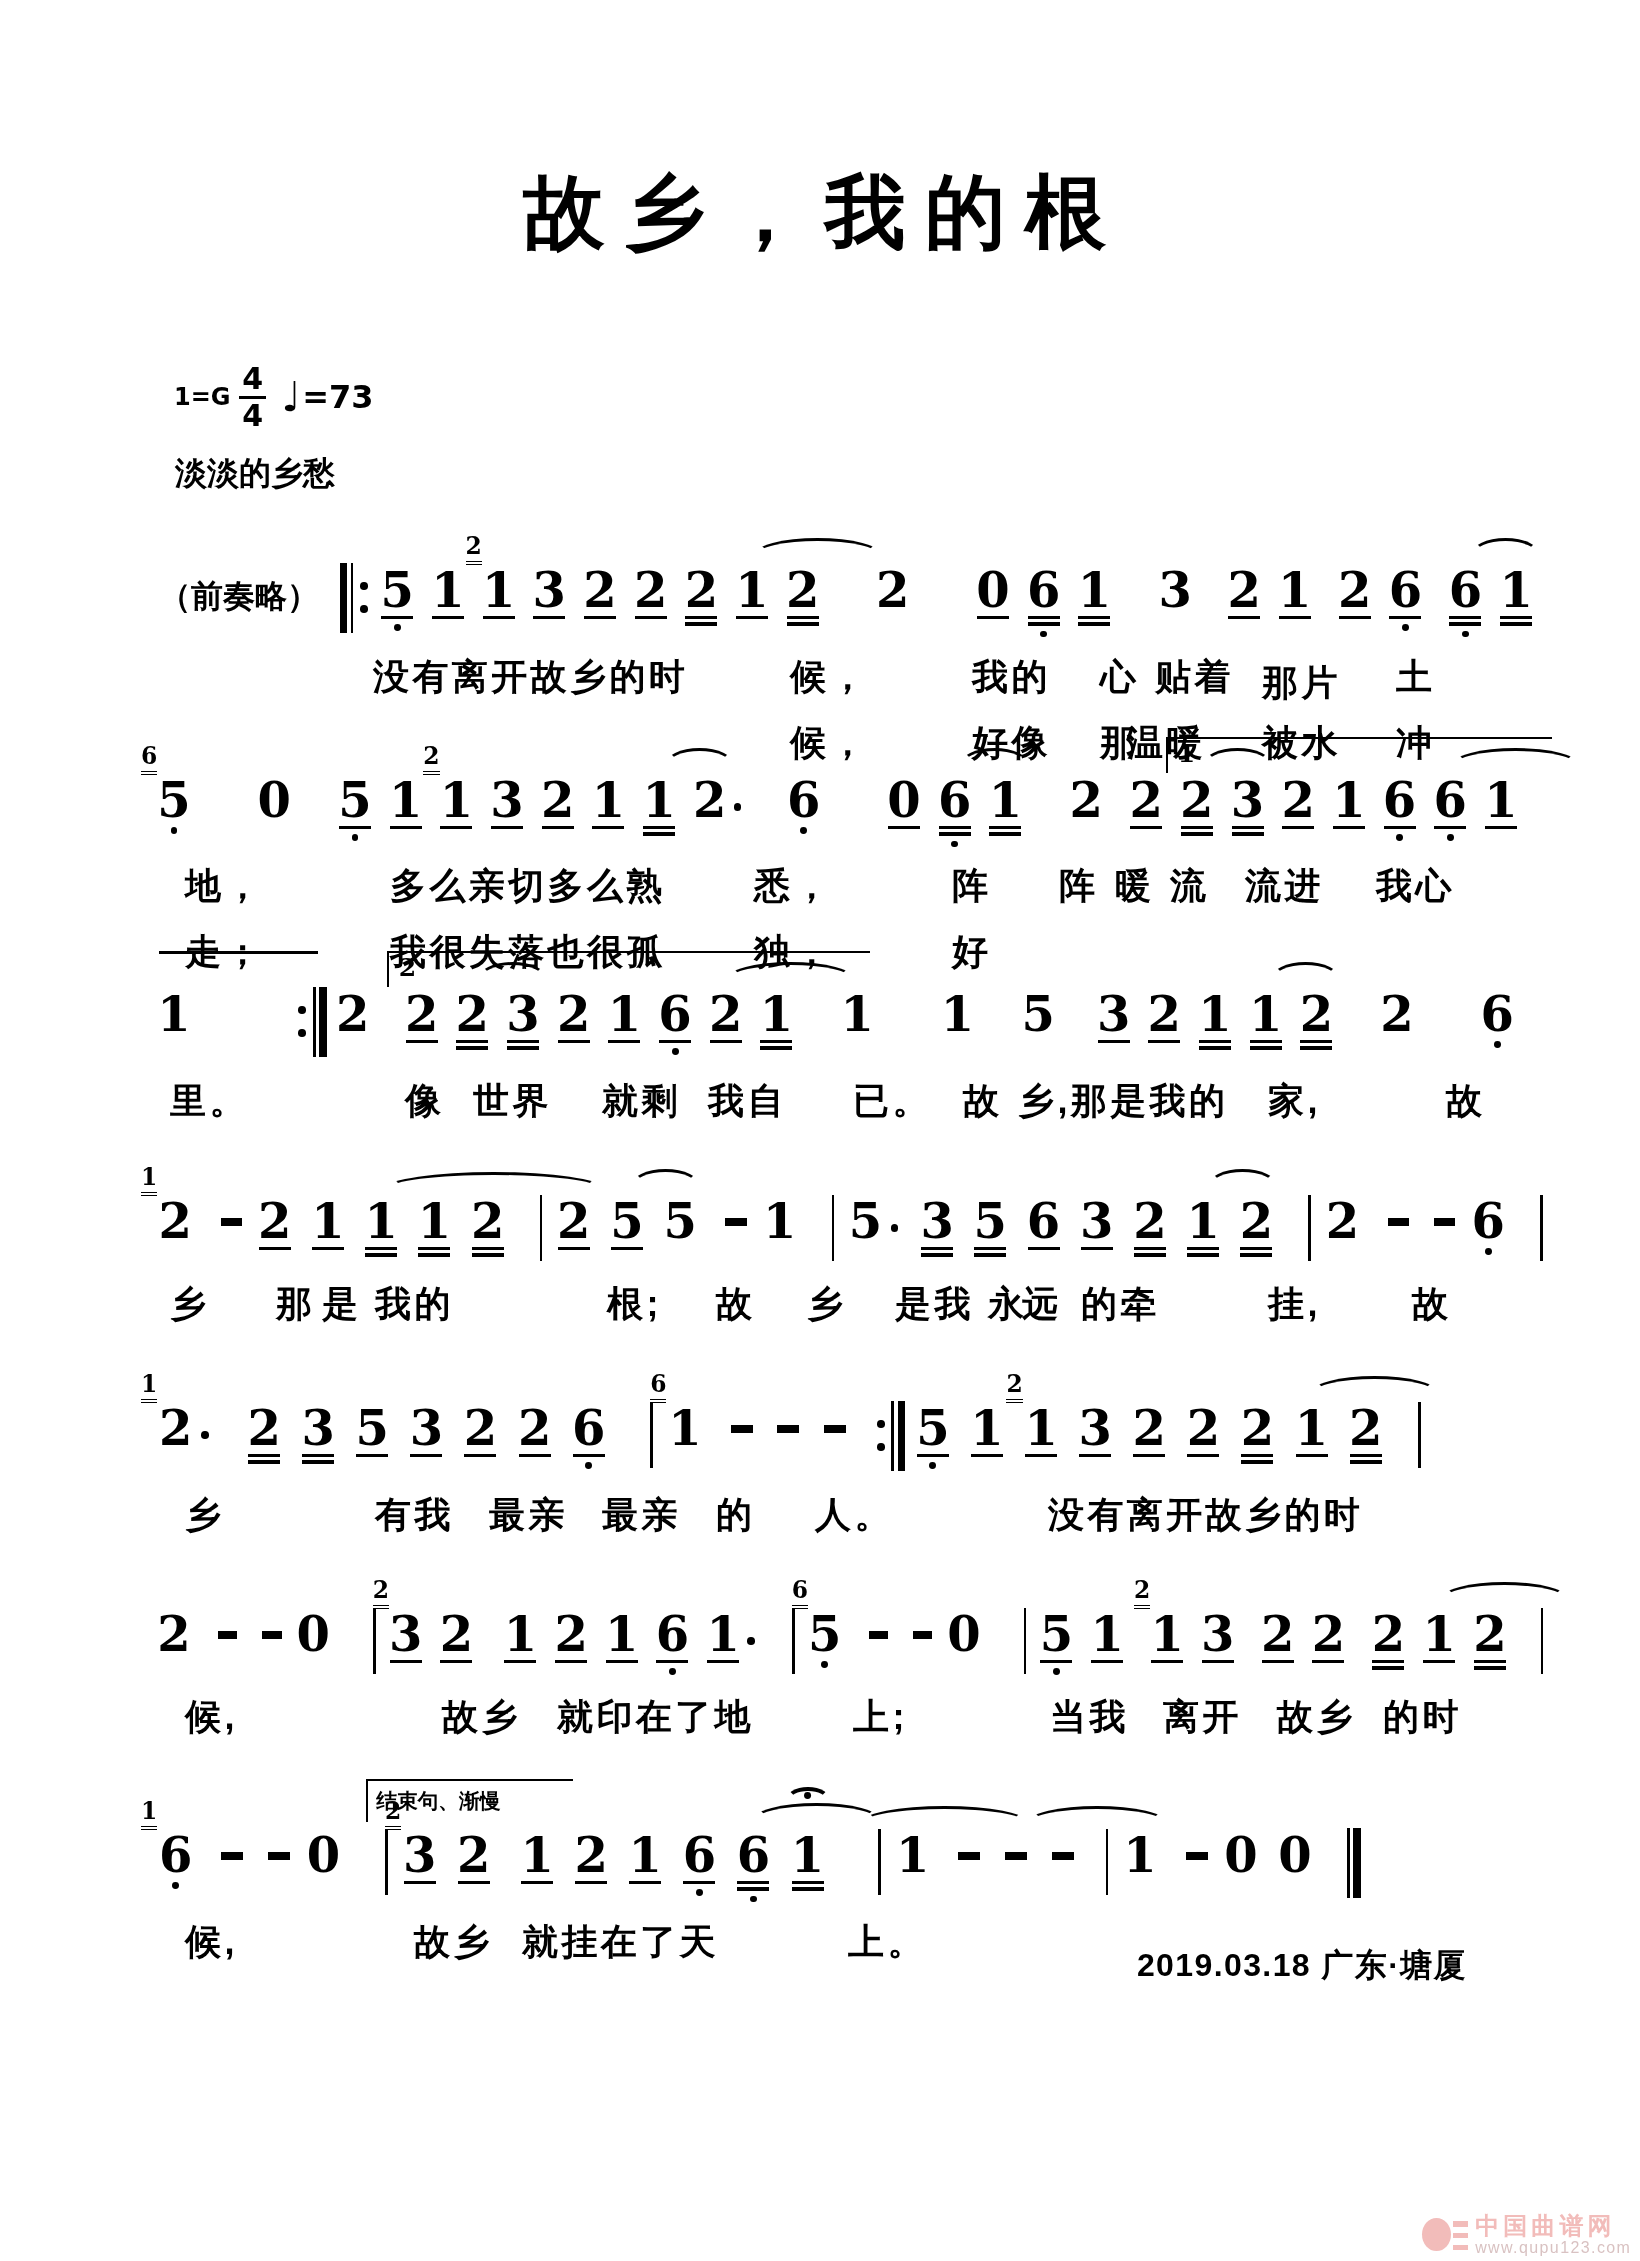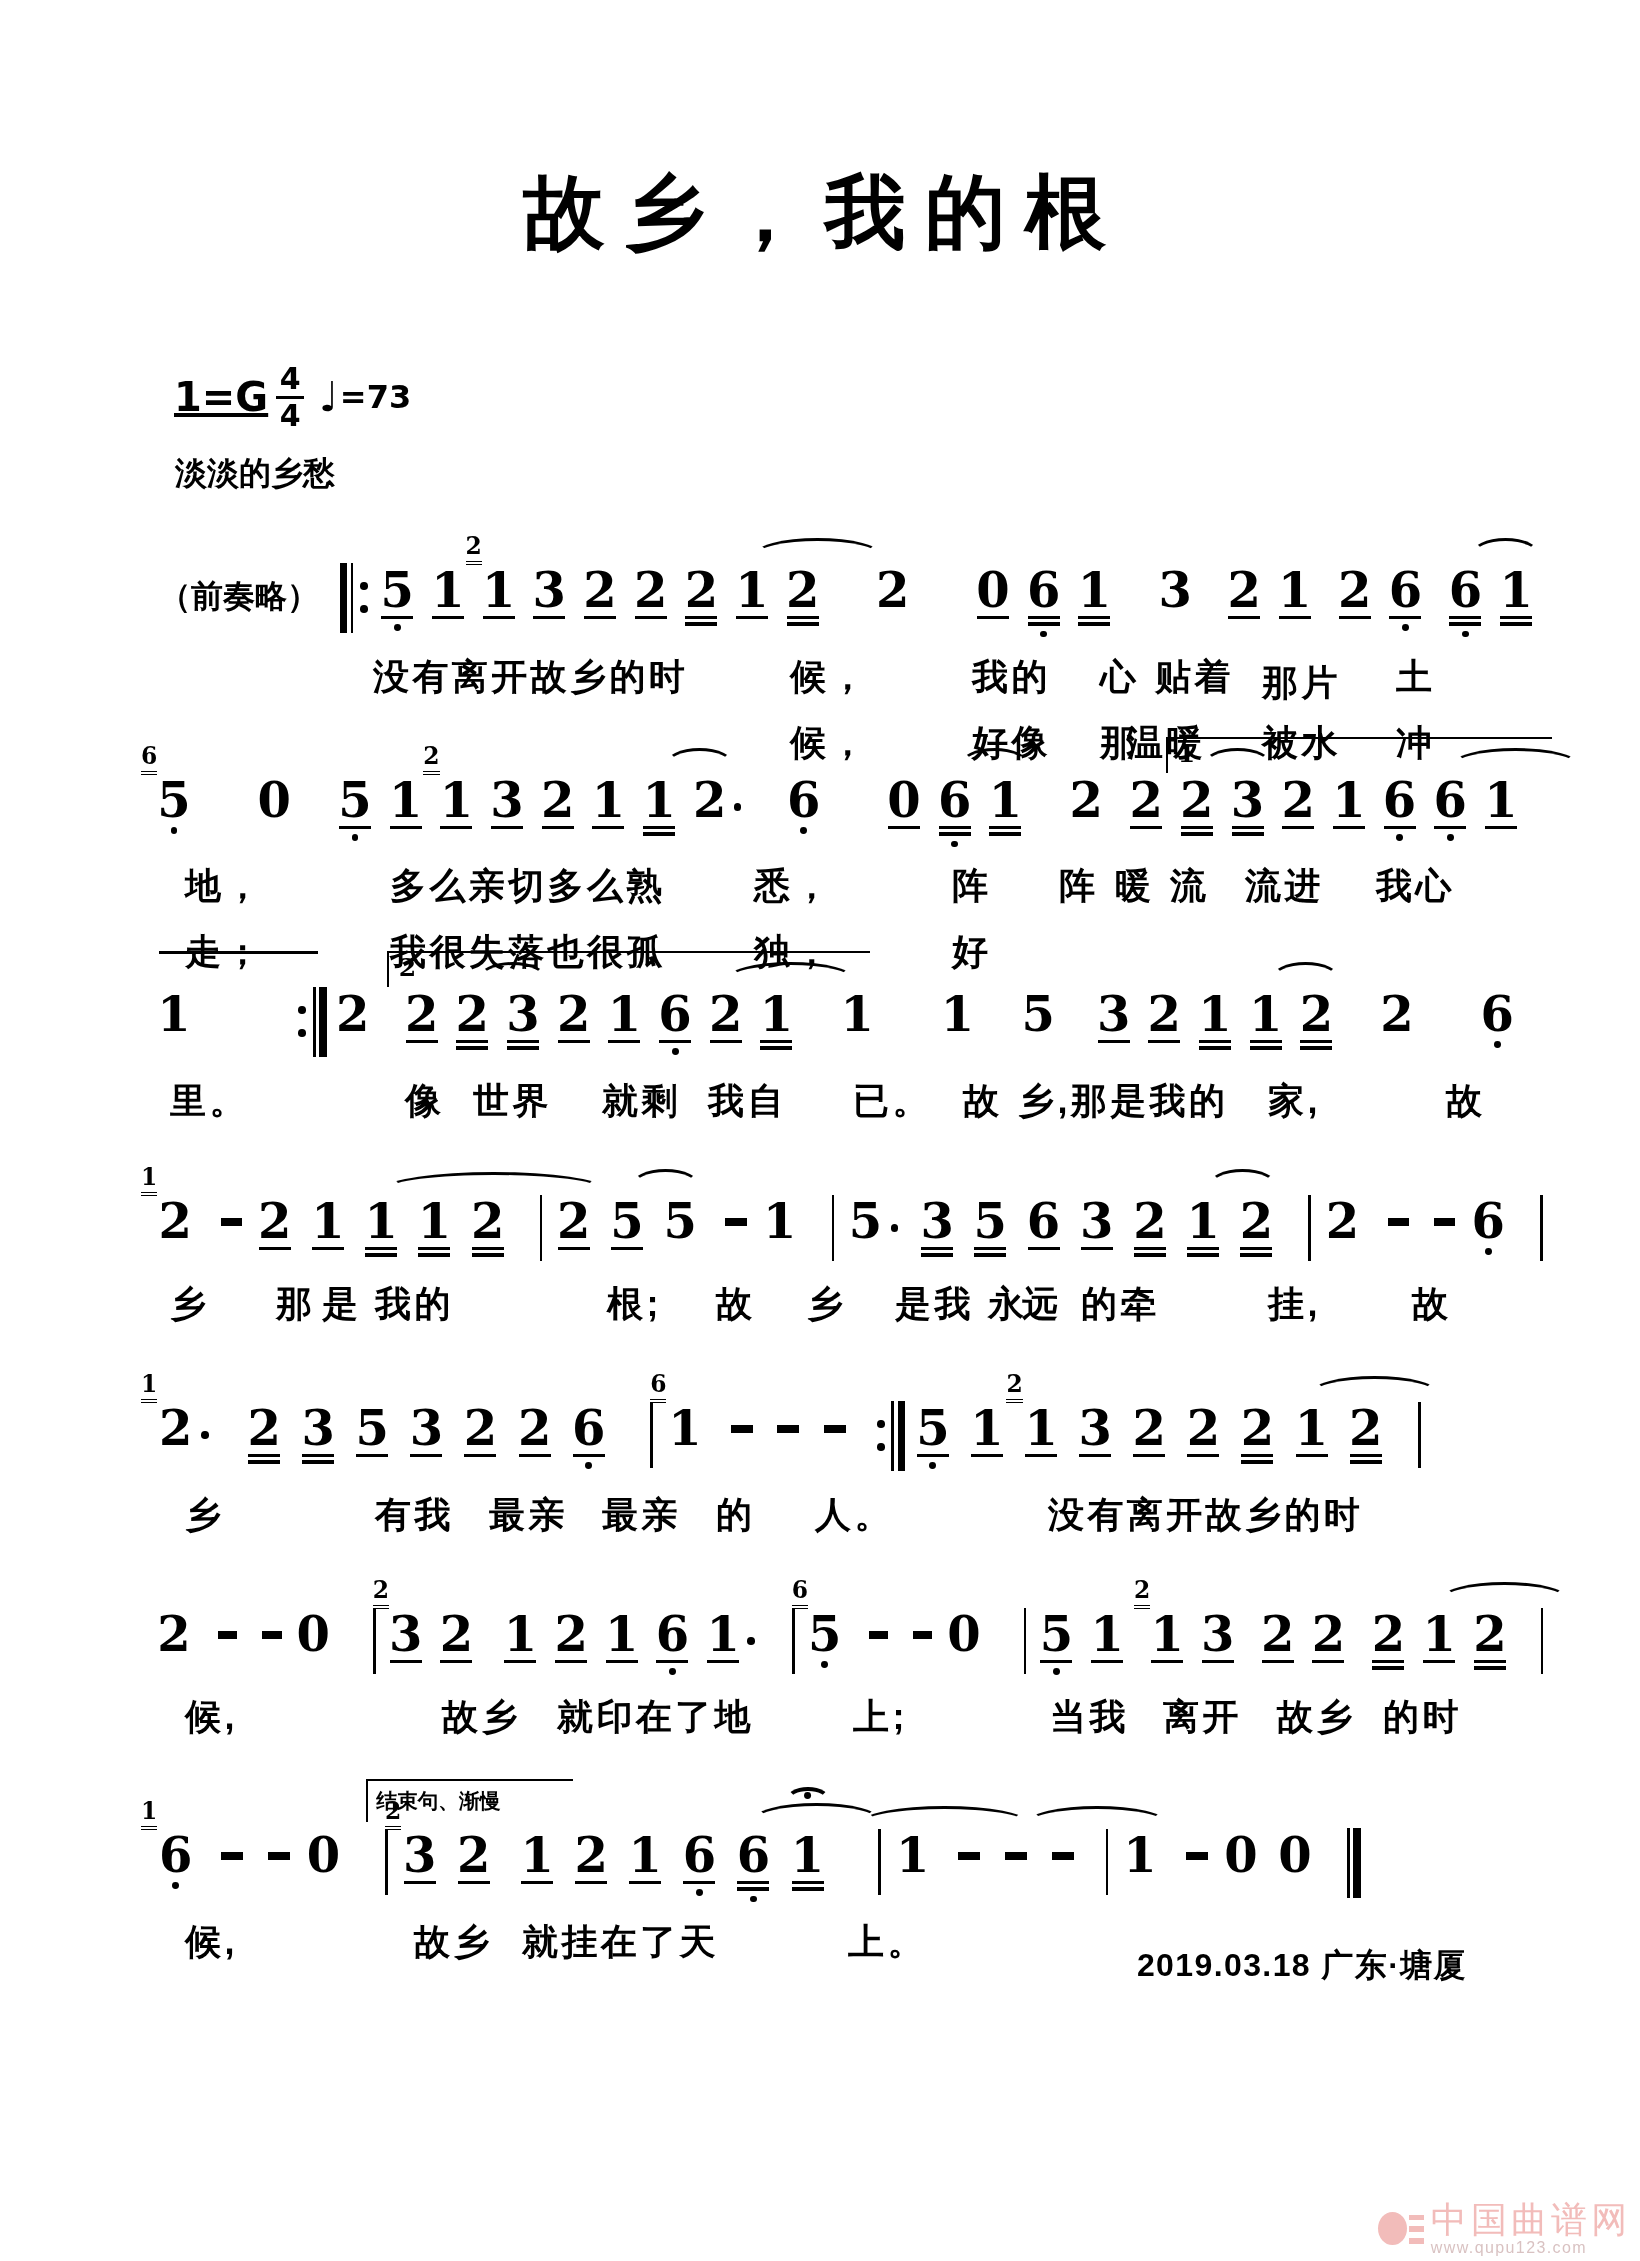--- a/index.html
+++ b/index.html
@@ -1,21 +1,21 @@
 <!DOCTYPE html>
 <html style="font-size:11px"><head>
 <meta charset="utf-8">
 <style>
   html,body{margin:0;padding:0;background:#fff;}
   .page{position:relative;width:1641px;height:2261px;background:#ffffff;overflow:hidden;
         font-family:"Liberation Sans",sans-serif;color:#000;}
   .title{position:absolute;top:155px;left:0;width:100%;text-align:center;margin:4px;
          font-family:"DejaVu Serif",serif;font-weight:bold;font-size:81px;letter-spacing:19.3px;}
   .meta{position:absolute;left:174px;top:364px;display:flex;align-items:center;font-weight:bold;}
-  .keytxt{font-size:40px;font-family:"DejaVu Sans",sans-serif;text-decoration:underline;}
+  .keytxt{font-size:24px;font-family:"DejaVu Sans",sans-serif;}
   .ts{display:flex;flex-direction:column;align-items:center;margin:0 15px 0 8.3px;
       font-size:30px;line-height:1.0;font-family:"DejaVu Sans",sans-serif;}
   .tsline{width:27.6px;height:2.8px;background:#000;margin:2.1px 0;}
   .tempo{font-size:32px;display:flex;align-items:center;font-family:"DejaVu Sans",sans-serif;}
   .tempo .nq{font-size:41px;margin-right:1.4px;line-height:1;}
   .expression{position:absolute;left:175px;top:452px;font-size:32px;font-weight:bold;}
   .credits{position:absolute;right:148px;top:390px;font-size:32px;font-weight:bold;line-height:1.5;text-align:left;}
   .score{position:absolute;left:0;top:0;width:1641px;height:2261px;}
   .mline{position:absolute;left:159px;width:1399px;}
   .notes{display:flex;align-items:flex-start;padding-top:44px;}
@@ -50,21 +50,21 @@
   .endbracket{top:-9.7px;height:43px;border-top:2.1px solid #000;border-left:2.1px solid #000;}
   .endbracket .ovlabel{font-size:20.7px;font-family:"Liberation Sans",sans-serif;padding:5.5px 0 0 8.3px;white-space:nowrap;}
   .arc{top:16.5px;height:32px;border:3.4px solid transparent;border-top-color:#000;border-radius:50%;}
   .datefoot{position:absolute;right:174px;top:1944px;font-size:32px;font-weight:bold;letter-spacing:1.4px;}
   .wm{position:absolute;right:9.7px;bottom:4.1px;display:flex;align-items:center;gap:6.9px;}
   .wmlogo{position:relative;width:46px;height:40px;display:inline-block;}
   .wmlogo .c{position:absolute;left:0;top:3.4px;width:29px;height:33px;border-radius:50%;background:#f2bcba;}
   .wmlogo .l{position:absolute;right:0;width:15px;height:5.5px;background:#f2bcba;}
   .wmlogo .l1{top:6.2px;}.wmlogo .l2{top:18px;}.wmlogo .l3{top:30px;}
   .wmtext{display:flex;flex-direction:column;align-items:flex-start;line-height:1.1;}
-  .wmsite{font-size:36px;font-weight:normal;color:#f2bcba;letter-spacing:4.1px;}
+  .wmsite{font-size:24px;font-weight:bold;color:#f2bcba;letter-spacing:4.1px;}
   .wmurl{font-size:16px;color:#d9c2c2;letter-spacing:1.4px;text-align:right;}
 </style>
 </head>
 <body>
 
 <div class="page">
   <h1 class="title">故乡，我的根</h1>
 
   <div class="meta">
     <span class="keytxt">1=G</span>

